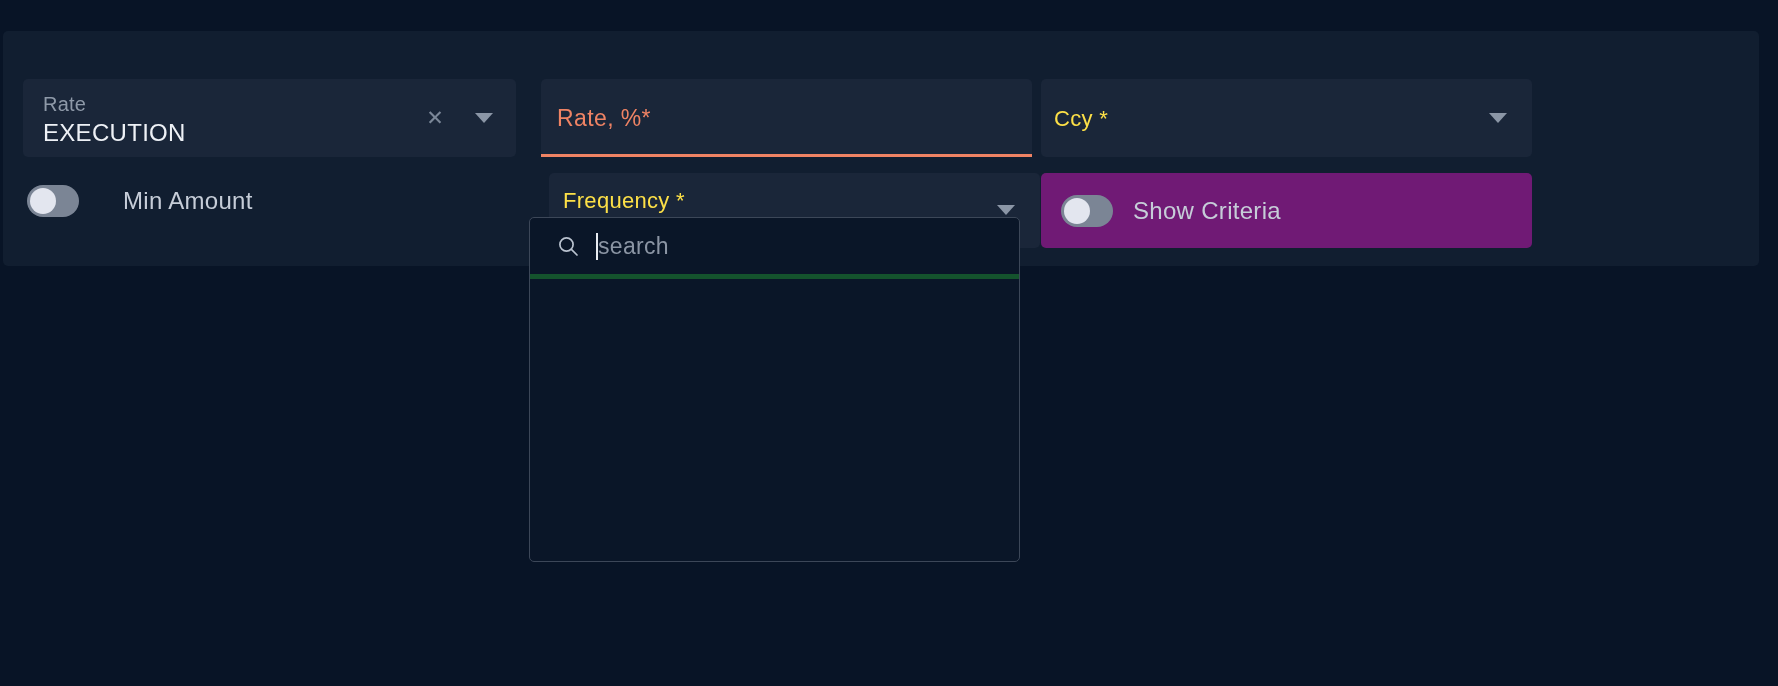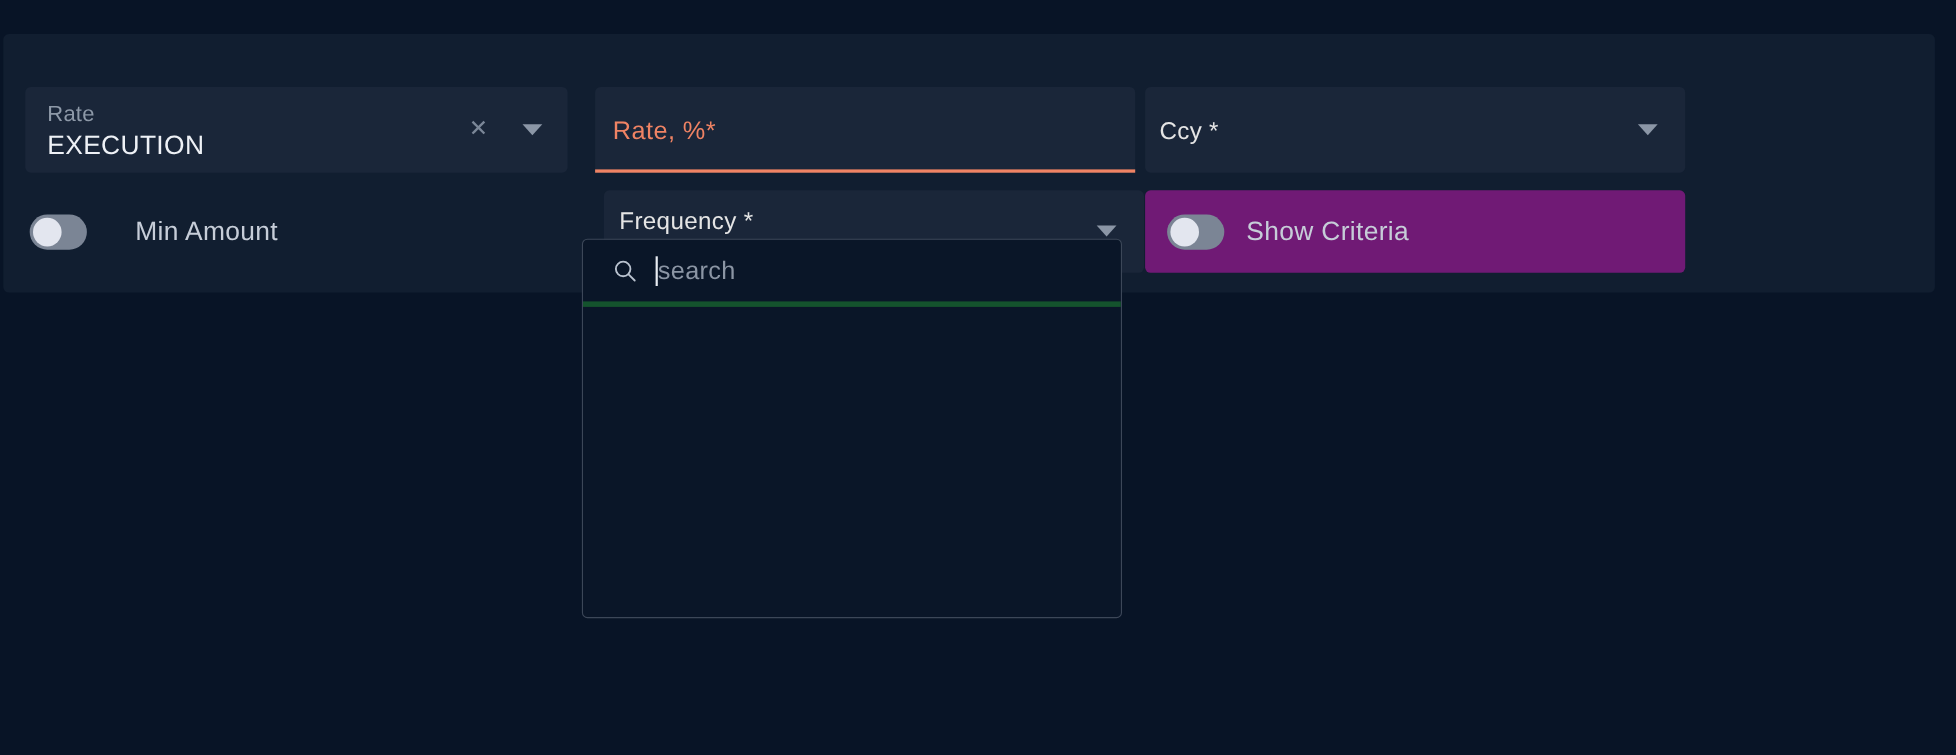--- a/index.html
+++ b/index.html
@@ -51,21 +51,21 @@
     left: 20px;
     color: #eef1f6;
     font-size: 24px;
     letter-spacing: 0.3px;
     white-space: nowrap;
   }
 
   .placeholder-label {
     position: absolute;
     left: 20px;
-    color: #e5e5e5;
+    color: #fde047;
     font-size: 22px;
     letter-spacing: 0.3px;
     white-space: nowrap;
   }
 
   
   #type-field {
     left: 20px;
     top: 48px;
     width: 493px;
@@ -150,21 +150,21 @@
   #frequency-caret { right: 25px; top: 37px; }
 
   
   .toggle-row {
     position: absolute;
     display: flex;
     align-items: center;
     gap: 20px;
     height: 75px;
   }
-  #min-amount-row { left: 20px; top: 142px; width: 493px; padding-left: 4px; gap: 44px; }
+  #min-amount-row { left: 20px; top: 132px; width: 493px; padding-left: 4px; gap: 44px; }
   #show-criteria-row {
     left: 1038px; top: 142px; width: 491px;
     background: #701a75; border-radius: 5px; padding-left: 20px;
   }
 
   .switch {
     position: relative;
     width: 52px;
     height: 32px;
     border-radius: 16px;

